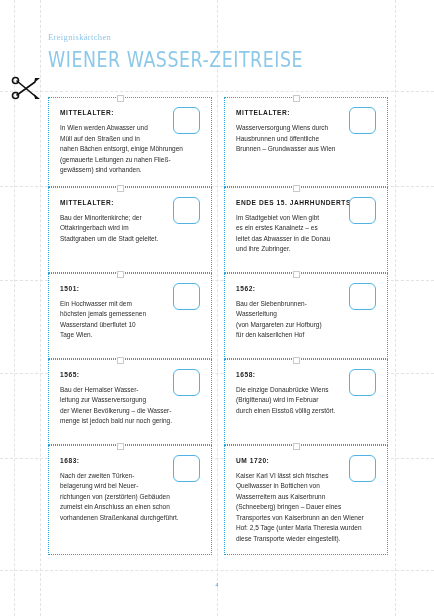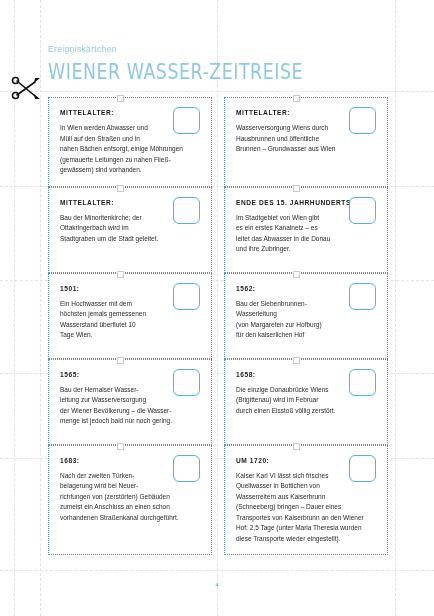--- a/index.html
+++ b/index.html
@@ -42,22 +42,22 @@
   .header {
     position: absolute;
     left: 48px;
     top: 28px;
     z-index: 3;
   }
   .eyebrow {
     font-size: 8.5px;
     letter-spacing: 0.35px;
     color: #8fc7e8;
-    margin: 16px 0 8px 0;
-    font-family: Liberation Sans, sans-serif;
+    margin: 4px 0 8px 0;
+    font-family: Liberation Serif, serif;
   }
   .main-title {
     font-size: 21px;
     line-height: 1;
     letter-spacing: 0.6px;
     color: #8cc8e9;
     margin: 0;
     font-family: "DejaVu Sans Condensed", "Liberation Sans Narrow", "Liberation Sans", sans-serif;
     font-weight: 400;
     transform: scaleX(0.92);

